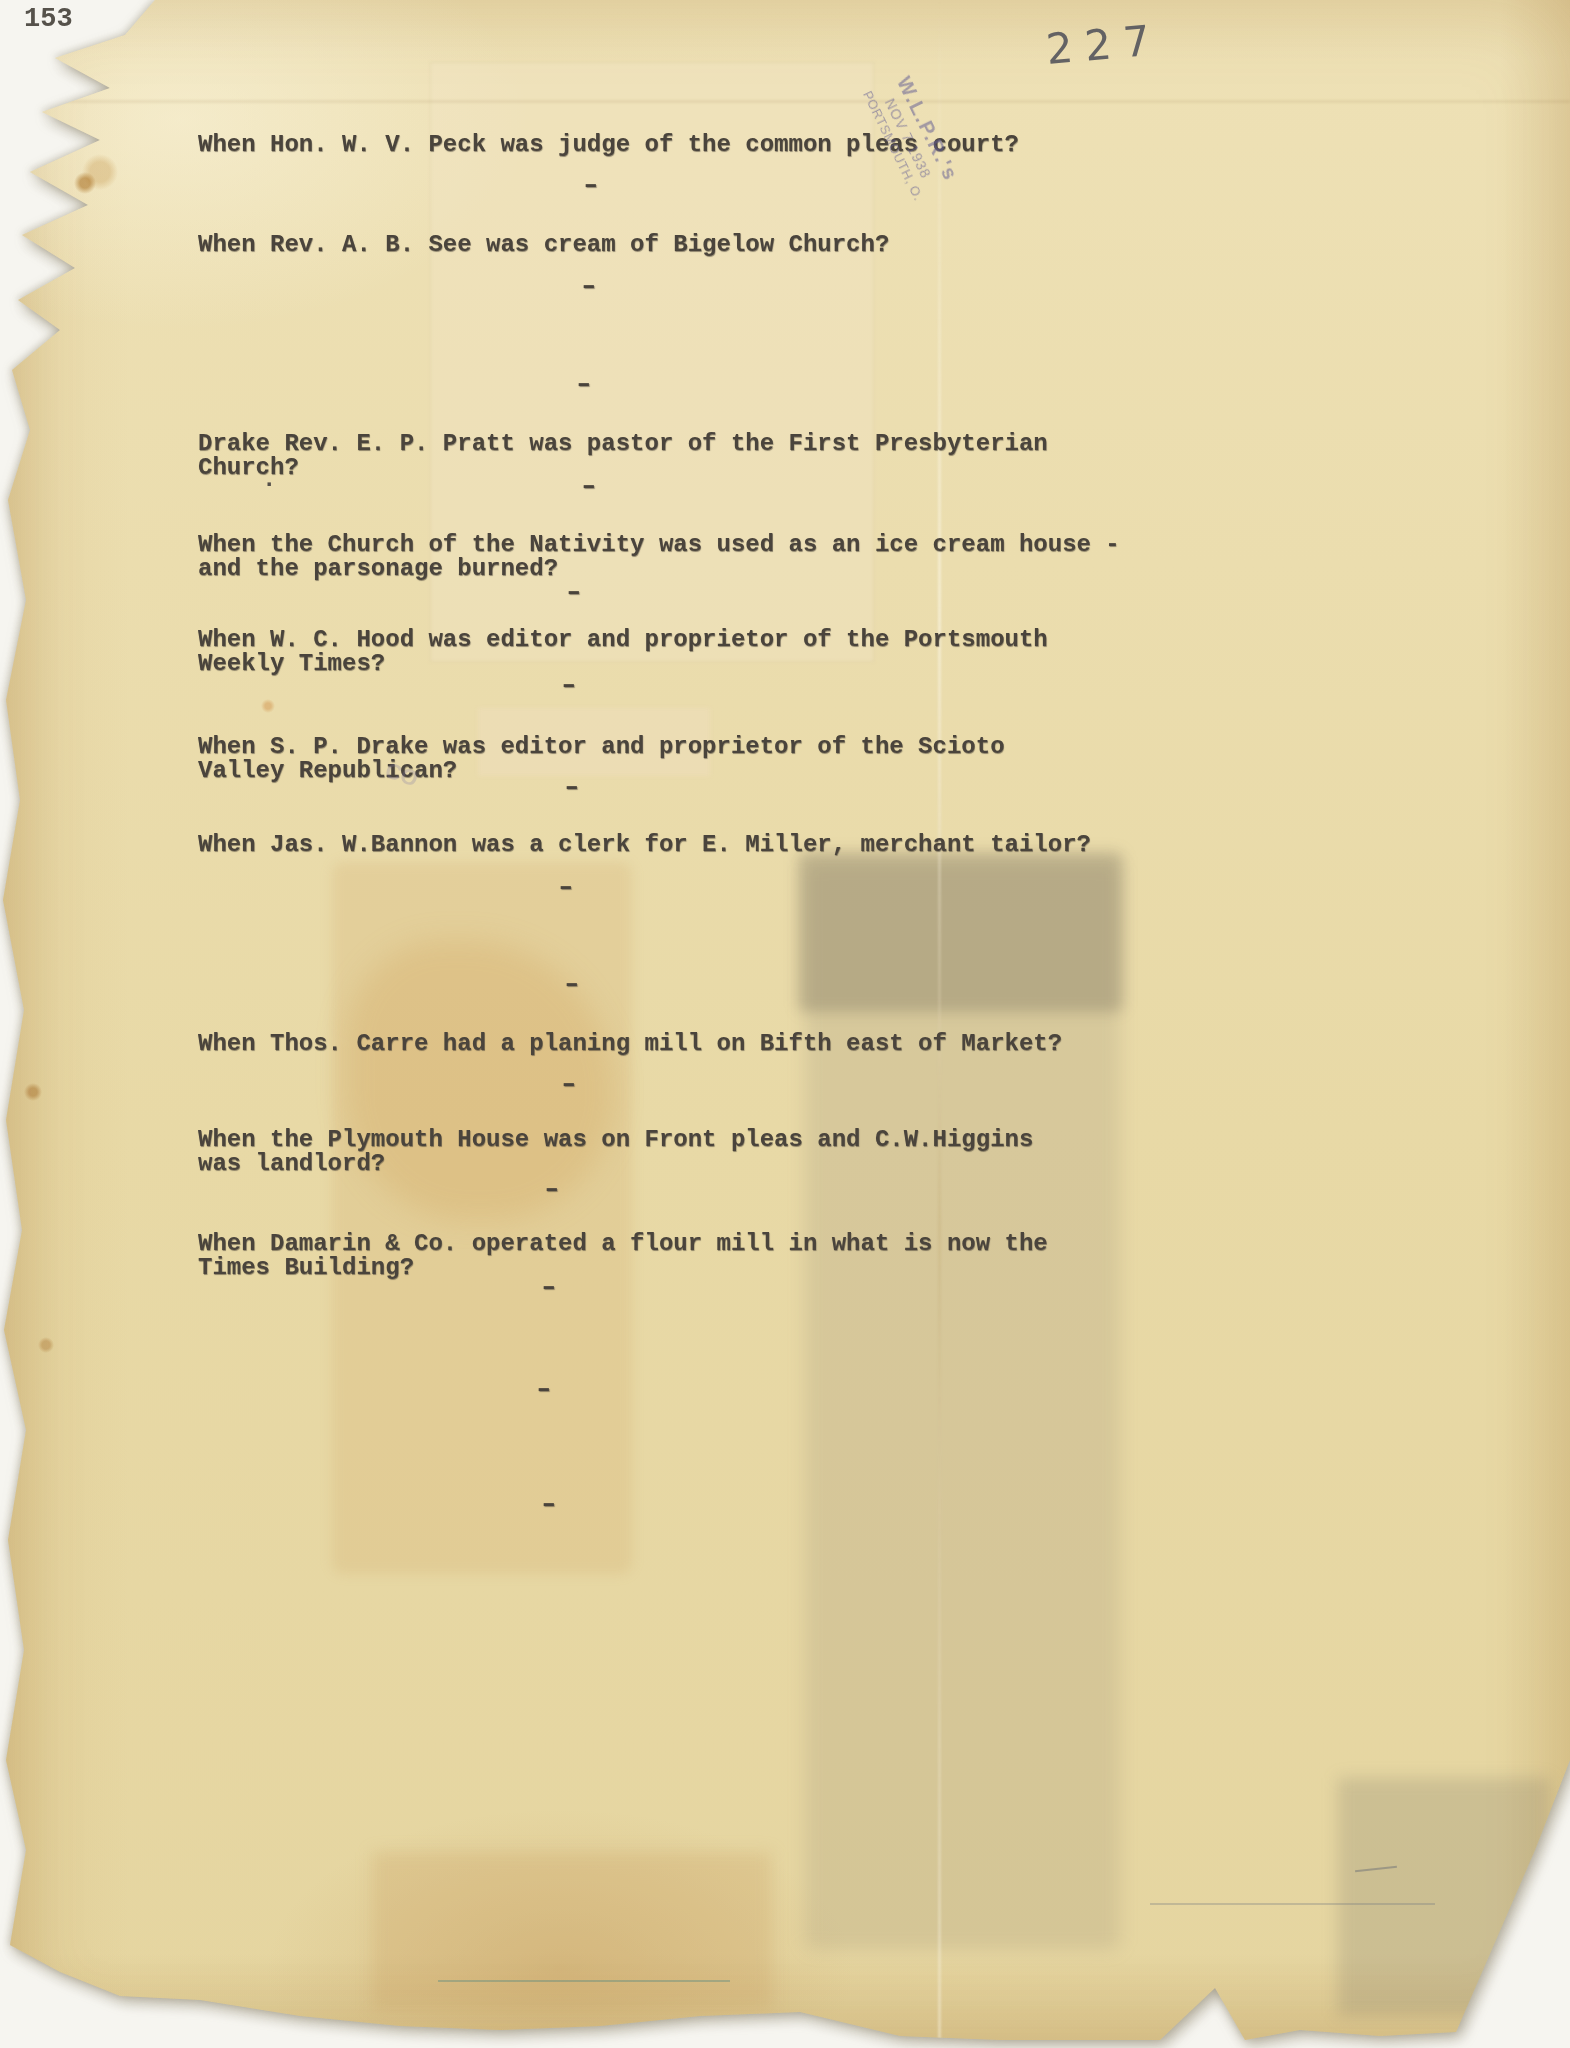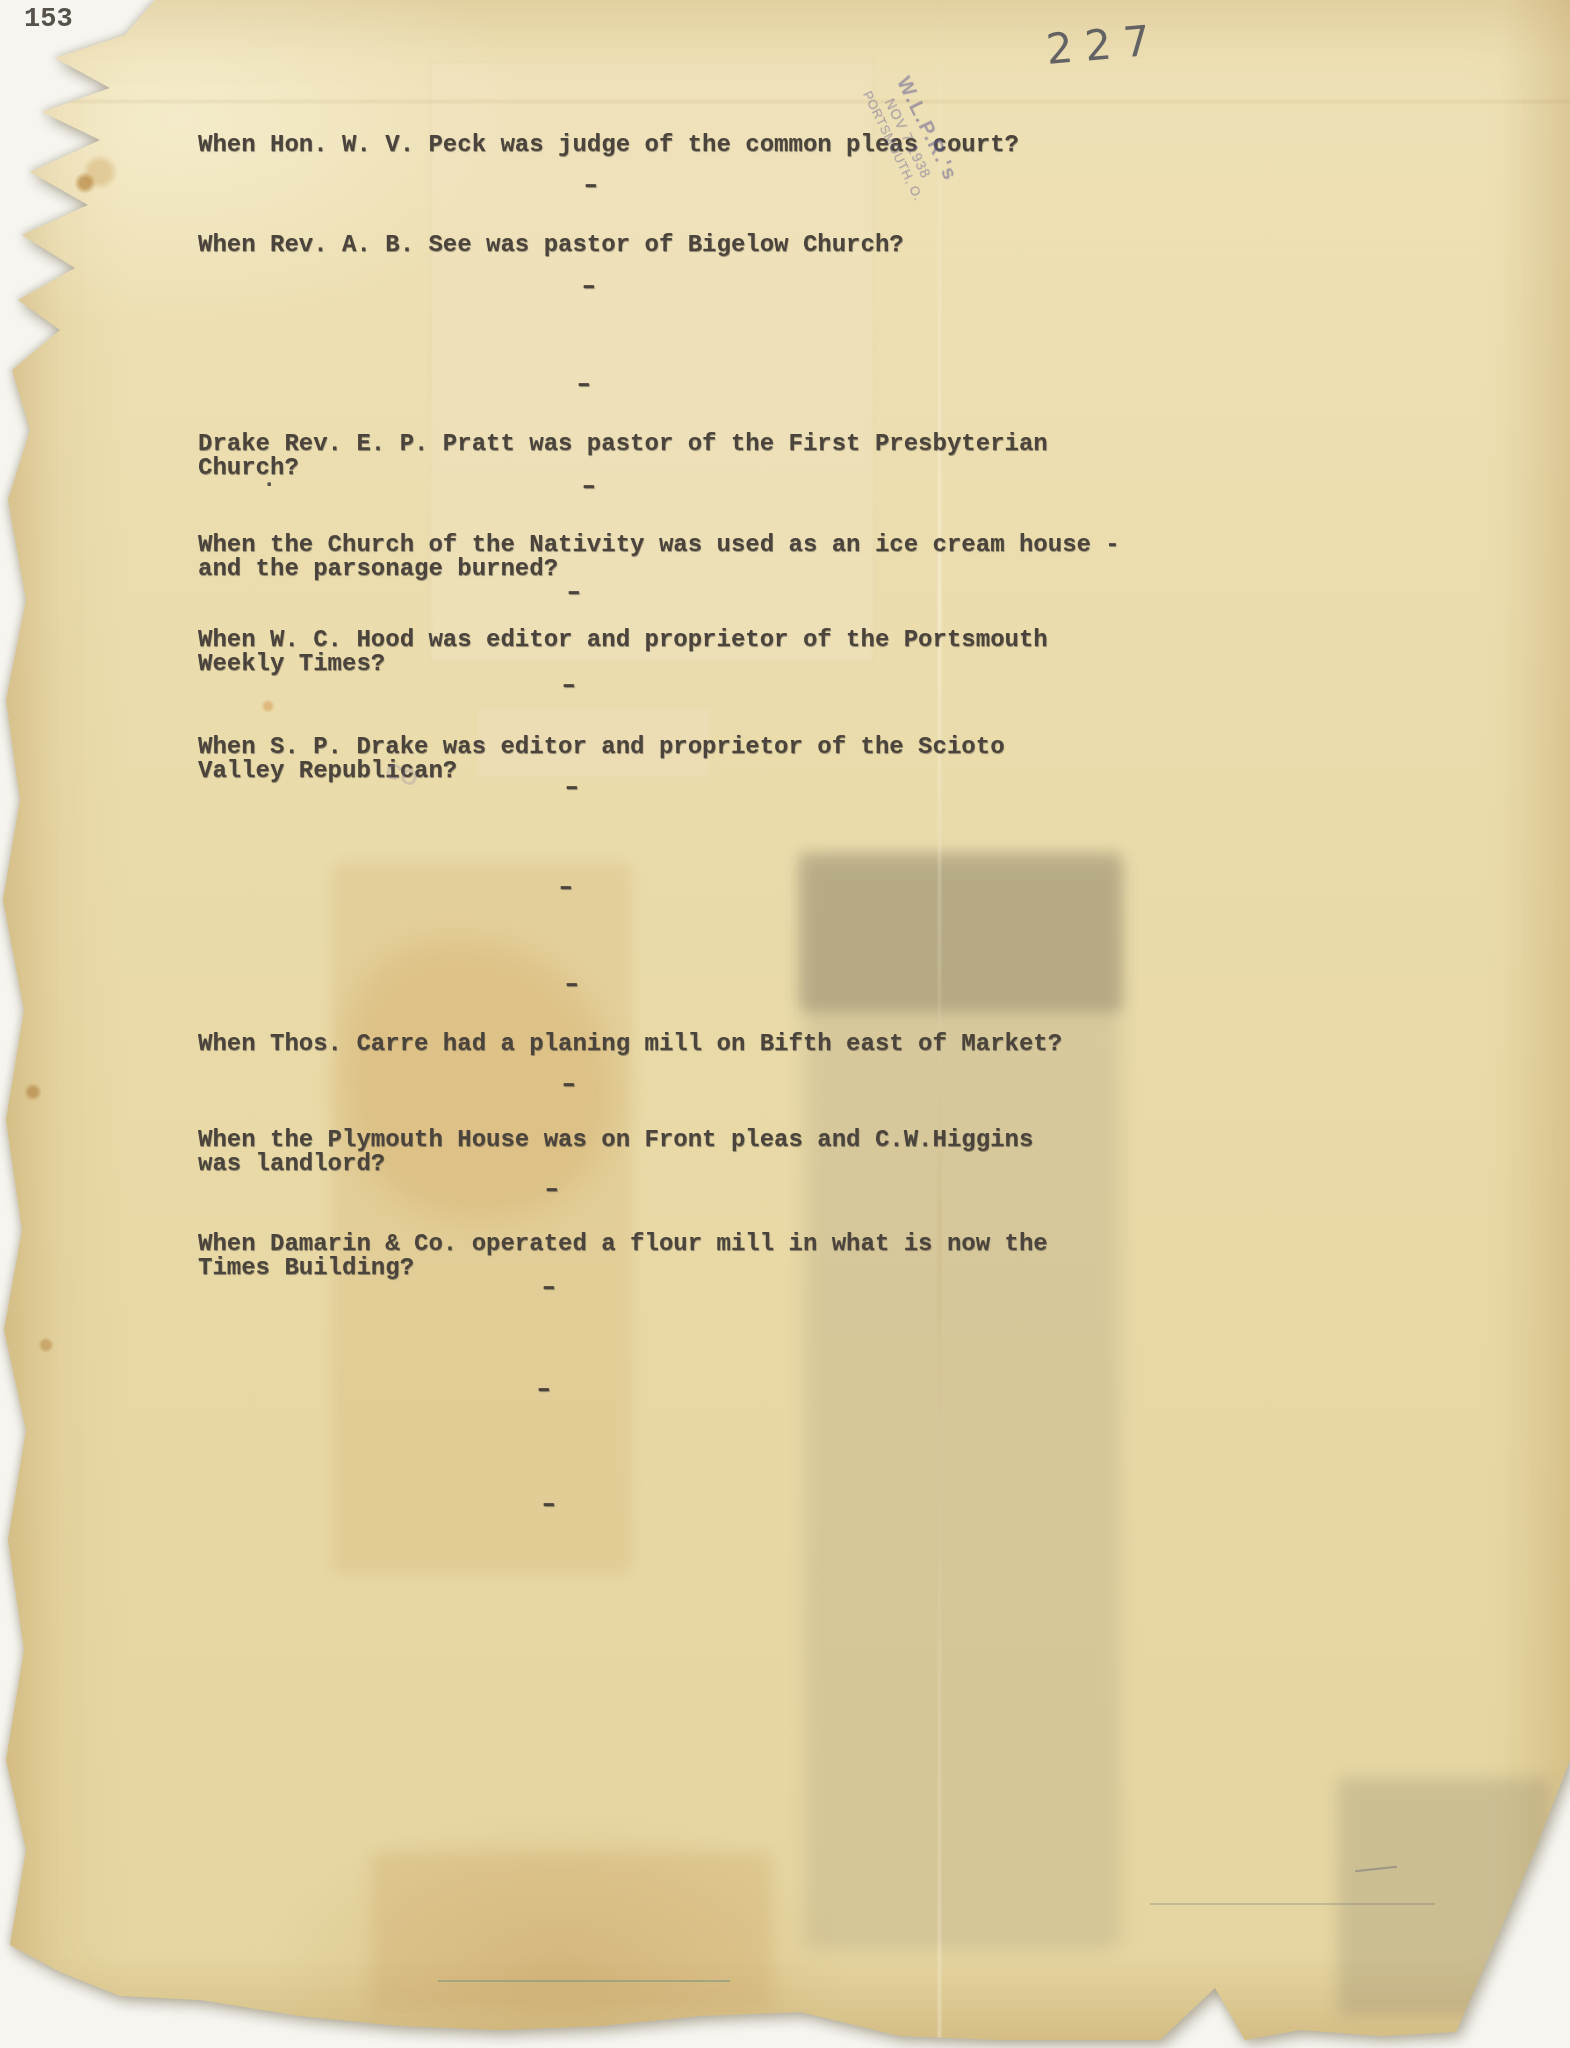--- a/index.html
+++ b/index.html
@@ -92,21 +92,21 @@
       <div class="ov stain-bottom"></div>
       <div class="ov teal-line"></div>
       <div class="ov pencil-line"></div>
       <div class="ov pencil-mark"></div>
       <div class="ov crease-v"></div>
       <div class="ov crease-h"></div>
 
       <div class="typed" style="top:133px">When Hon. W. V. Peck was judge of the common pleas court?</div>
       <div class="dash" style="top:174px;left:585px">-</div>
 
-      <div class="typed" style="top:233px">When Rev. A. B. See was pastor of Bigelow Church?</div>
+      <div class="typed" style="top:233px">When Rev. A. B. See was cream of Bigelow Church?</div>
       <div class="dash" style="top:275px;left:583px">-</div>
 
       <div class="stray">.</div>
       <div class="dash" style="top:373px;left:578px">-</div>
 
       <div class="typed" style="top:432px">Drake Rev. E. P. Pratt was pastor of the First Presbyterian
 Church?</div>
       <div class="dash" style="top:475px;left:583px">-</div>
 
       <div class="typed" style="top:533px">When the Church of the Nativity was used as an ice cream house -
@@ -114,20 +114,21 @@
       <div class="dash" style="top:581px;left:568px">-</div>
 
       <div class="typed" style="top:628px">When W. C. Hood was editor and proprietor of the Portsmouth
 Weekly Times?</div>
       <div class="dash" style="top:674px;left:563px">-</div>
 
       <div class="typed" style="top:735px">When S. P. Drake was editor and proprietor of the Scioto
 Valley Republican?</div>
       <div class="dash" style="top:776px;left:566px">-</div>
 
+      <div class="typed" style="top:833px">When Jas. W.Bannon was a clerk for E. Miller, merchant tailor?</div>
       <div class="dash" style="top:876px;left:560px">-</div>
 
       <div class="dash" style="top:973px;left:566px">-</div>
 
       <div class="typed" style="top:1032px">When Thos. Carre had a planing mill on Bifth east of Market?</div>
       <div class="dash" style="top:1073px;left:563px">-</div>
 
       <div class="typed" style="top:1128px">When the Plymouth House was on Front pleas and C.W.Higgins
 was landlord?</div>
       <div class="dash" style="top:1178px;left:546px">-</div>

